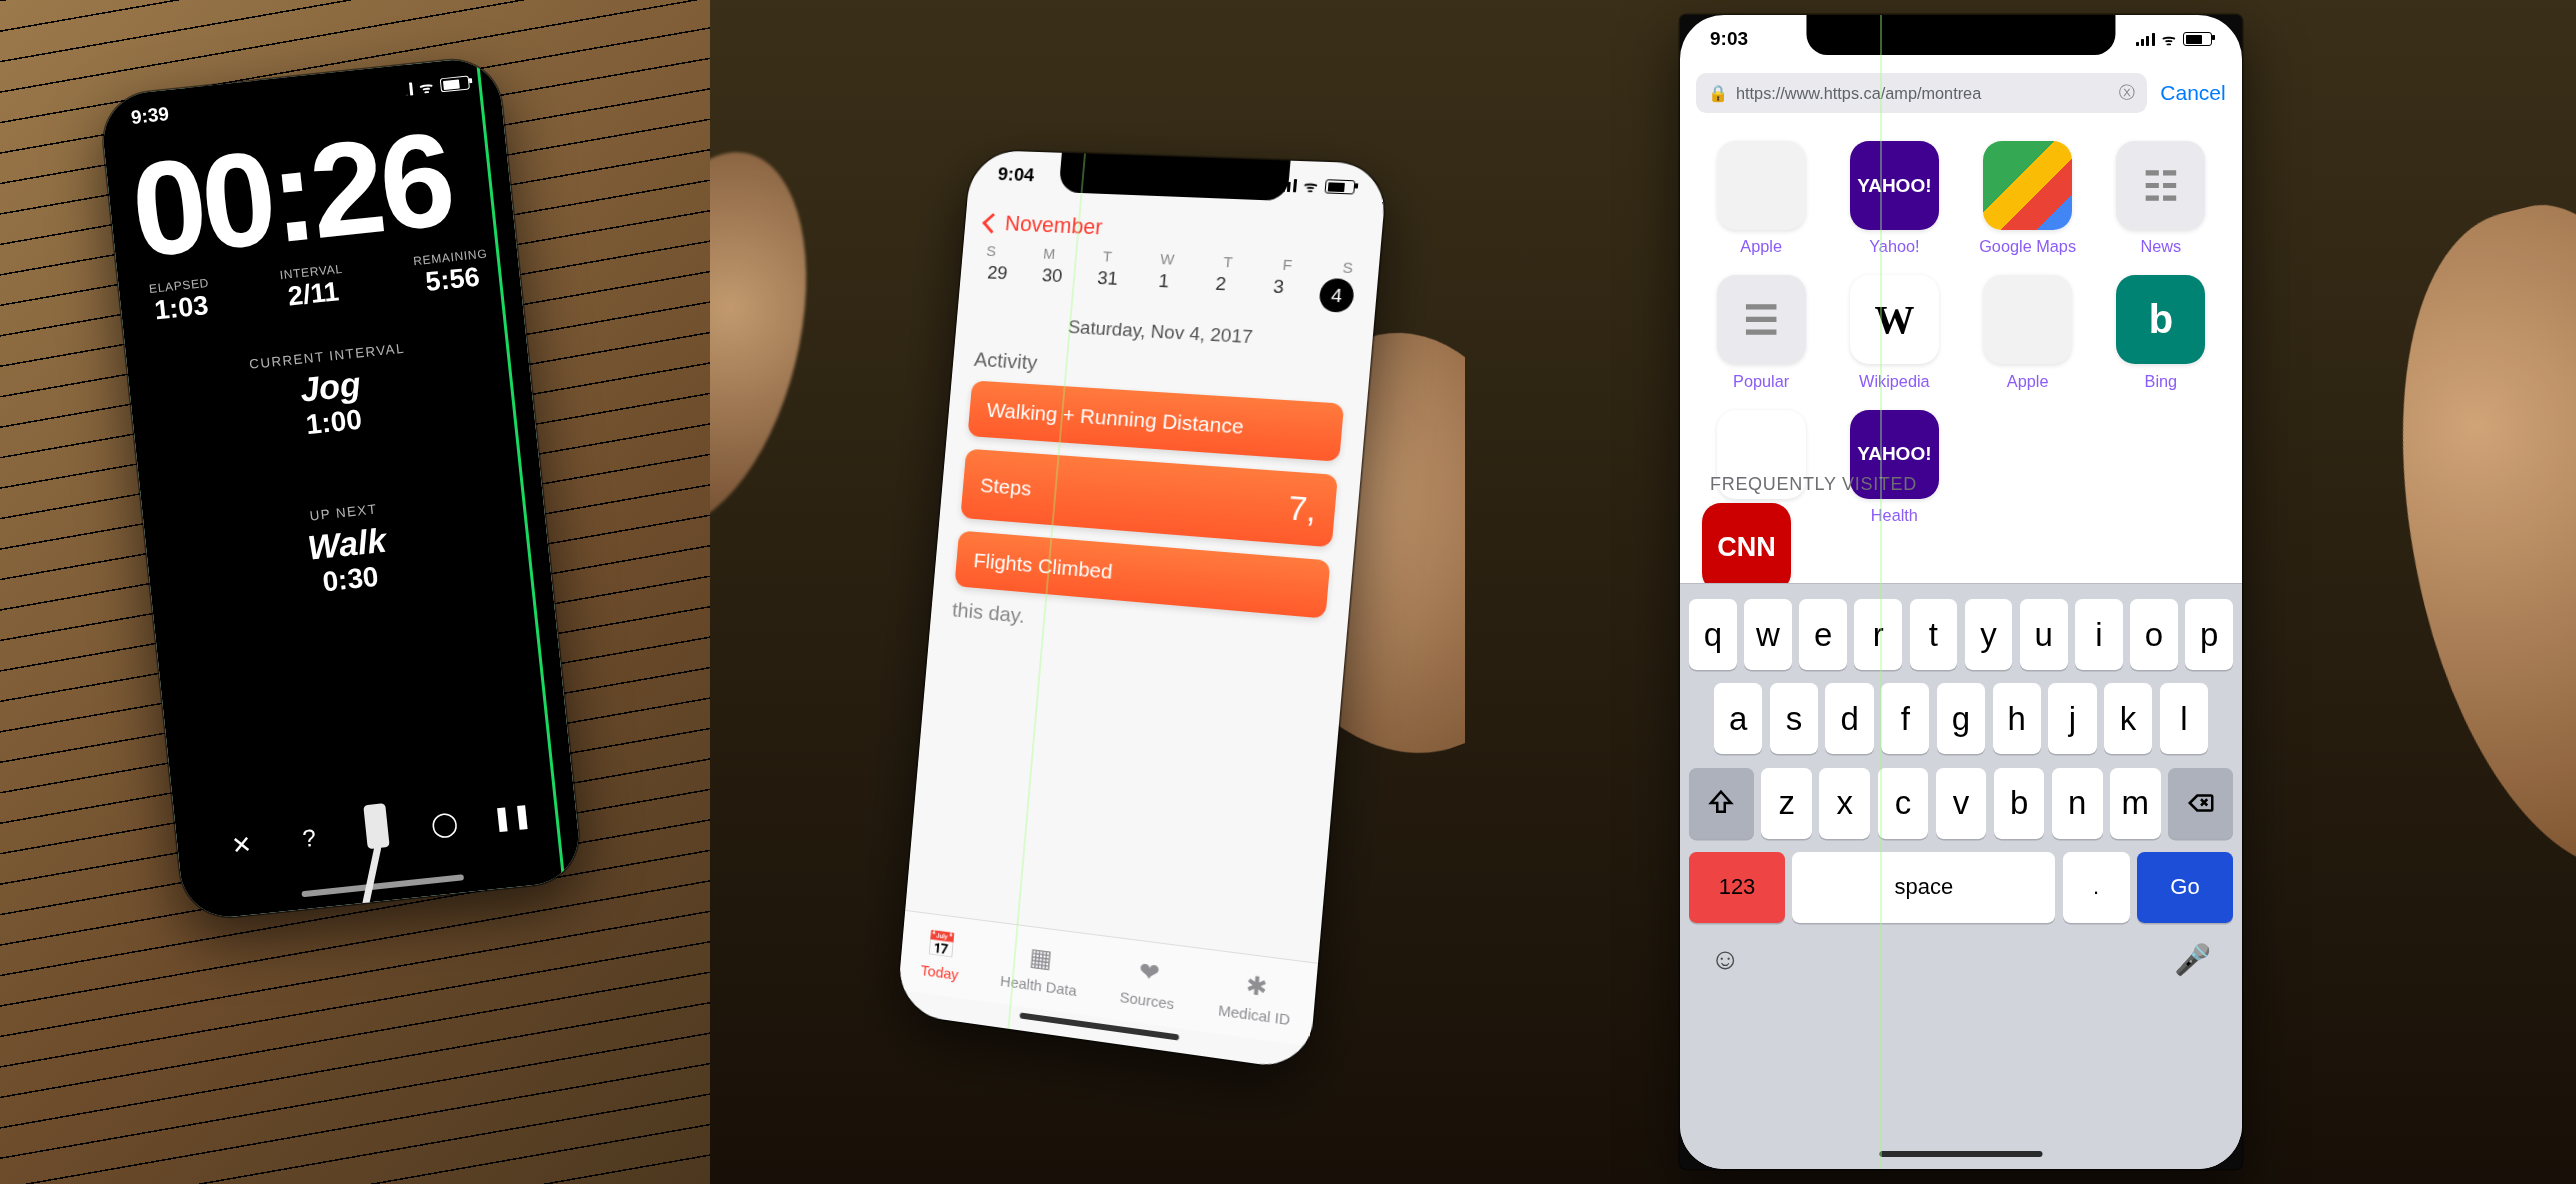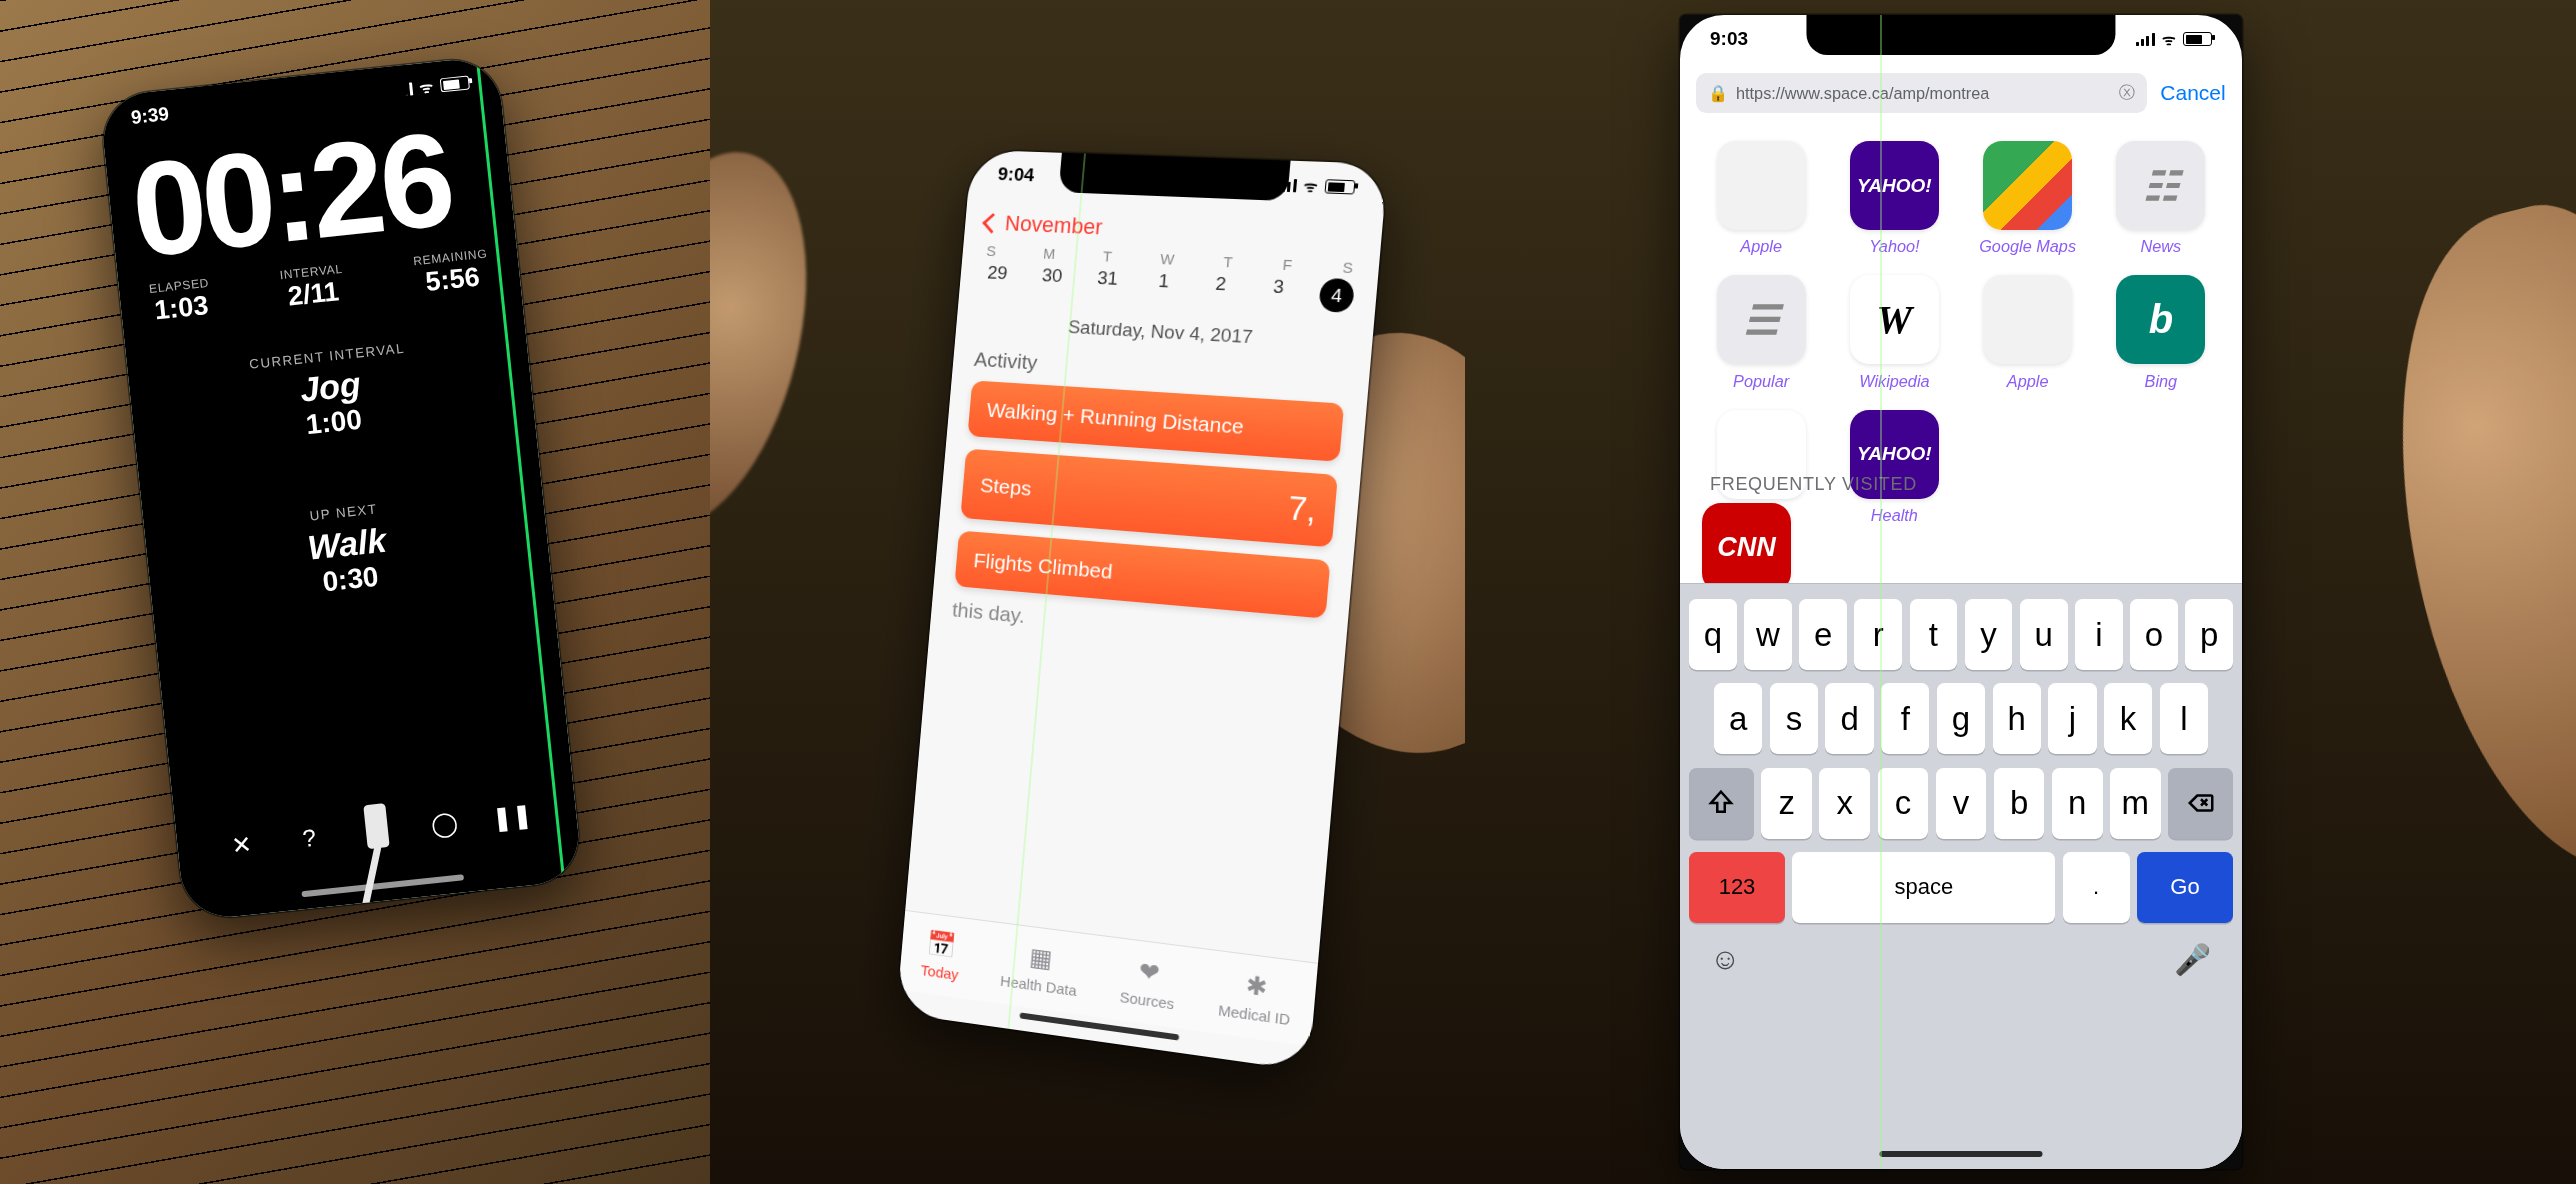--- a/index.html
+++ b/index.html
@@ -67,21 +67,21 @@
 .hand2{position:absolute;left:-104px;top:148px;width:192px;height:385px;background:radial-gradient(circle at 60% 40%,#caa074,#6a4428);border-radius:50%;transform:rotate(14deg);filter:blur(1.5px);opacity:.95;}
 
 .phone.three{width:562px;height:1154px;left:215px;top:15px;background:#0a0a0a;border-radius:6px;}
 .phone.three .screen{background:#fff;color:#000;}
 .phone.three .greenline3{position:absolute;top:0;bottom:0;left:200px;width:1.5px;background:#9eff7a;opacity:.4;z-index:40;}
 .urlbar{position:absolute;top:58px;left:16.3px;right:16.3px;display:flex;gap:13.3px;align-items:center;}
 .url{flex:1;height:40px;background:#e9e9ee;border-radius:10.4px;display:flex;align-items:center;padding:0 12px;color:#5f6368;font-size:16.3px;overflow:hidden;white-space:nowrap;}
 .url .lock{margin-right:7.4px;}
 .cancel{color:#007aff;font-size:21px;}
 .favgrid{position:absolute;top:126px;left:22px;right:22px;display:grid;grid-template-columns:repeat(4,1fr);gap:19px 15px;}
-.fav{display:flex;flex-direction:column;align-items:center;gap:7.4px;font-style:italic;}
+.fav{display:flex;flex-direction:column;align-items:center;gap:7.4px;}
 .favicon{width:89px;height:89px;border-radius:19px;background:#eee;display:flex;align-items:center;justify-content:center;font-size:40px;font-weight:700;color:#fff;box-shadow:0 1.5px 4.4px rgba(0,0,0,.1);}
 .favlbl{font-size:16.3px;color:#8b5cf6;text-align:center;}
 .freqhdr{position:absolute;top:459px;left:30px;color:#6d6d72;font-size:18px;letter-spacing:0.7px;}
 .freq{position:absolute;top:488px;left:22px;display:flex;gap:15px;}
 .kb{position:absolute;bottom:0;left:0;right:0;height:570px;background:#d1d4da;border-top:0.7px solid #b9bcc2;padding-top:15px;}
 .krow{display:flex;justify-content:center;gap:7.4px;margin:0 9px 13.3px;}
 .key{background:#fff;border-radius:7.4px;box-shadow:0 1.5px 0 #a9adb3;height:71px;display:flex;align-items:center;justify-content:center;font-size:33px;color:#000;flex:1;min-width:0;}
 .key.sp{flex:0 0 65px;background:#acb1bb;}
 .key.shift svg,.key.bksp svg{width:30px;height:30px;}
 .krow.bottom .key{font-size:22px;}
@@ -272,21 +272,21 @@
               </span>
               <span class="wifi">ᯤ</span>
               <span class="bat">
                 <span class="fill"></span>
               </span>
             </span>
         </div>
         <div class="urlbar">
           <div class="url">
               <span class="lock">🔒</span>
-              <span>https://www.space.ca/amp/montrea</span>
+              <span>https://www.https.ca/amp/montrea</span>
               <span style="margin-left:auto;color:#888">ⓧ</span>
             </div>
           <div class="cancel">Cancel</div>
         </div>
         <div class="favgrid" id="favgrid">
             <div class="fav">
               <div class="favicon apple"></div>
               <div class="favlbl">Apple</div>
             </div>
             <div class="fav">

